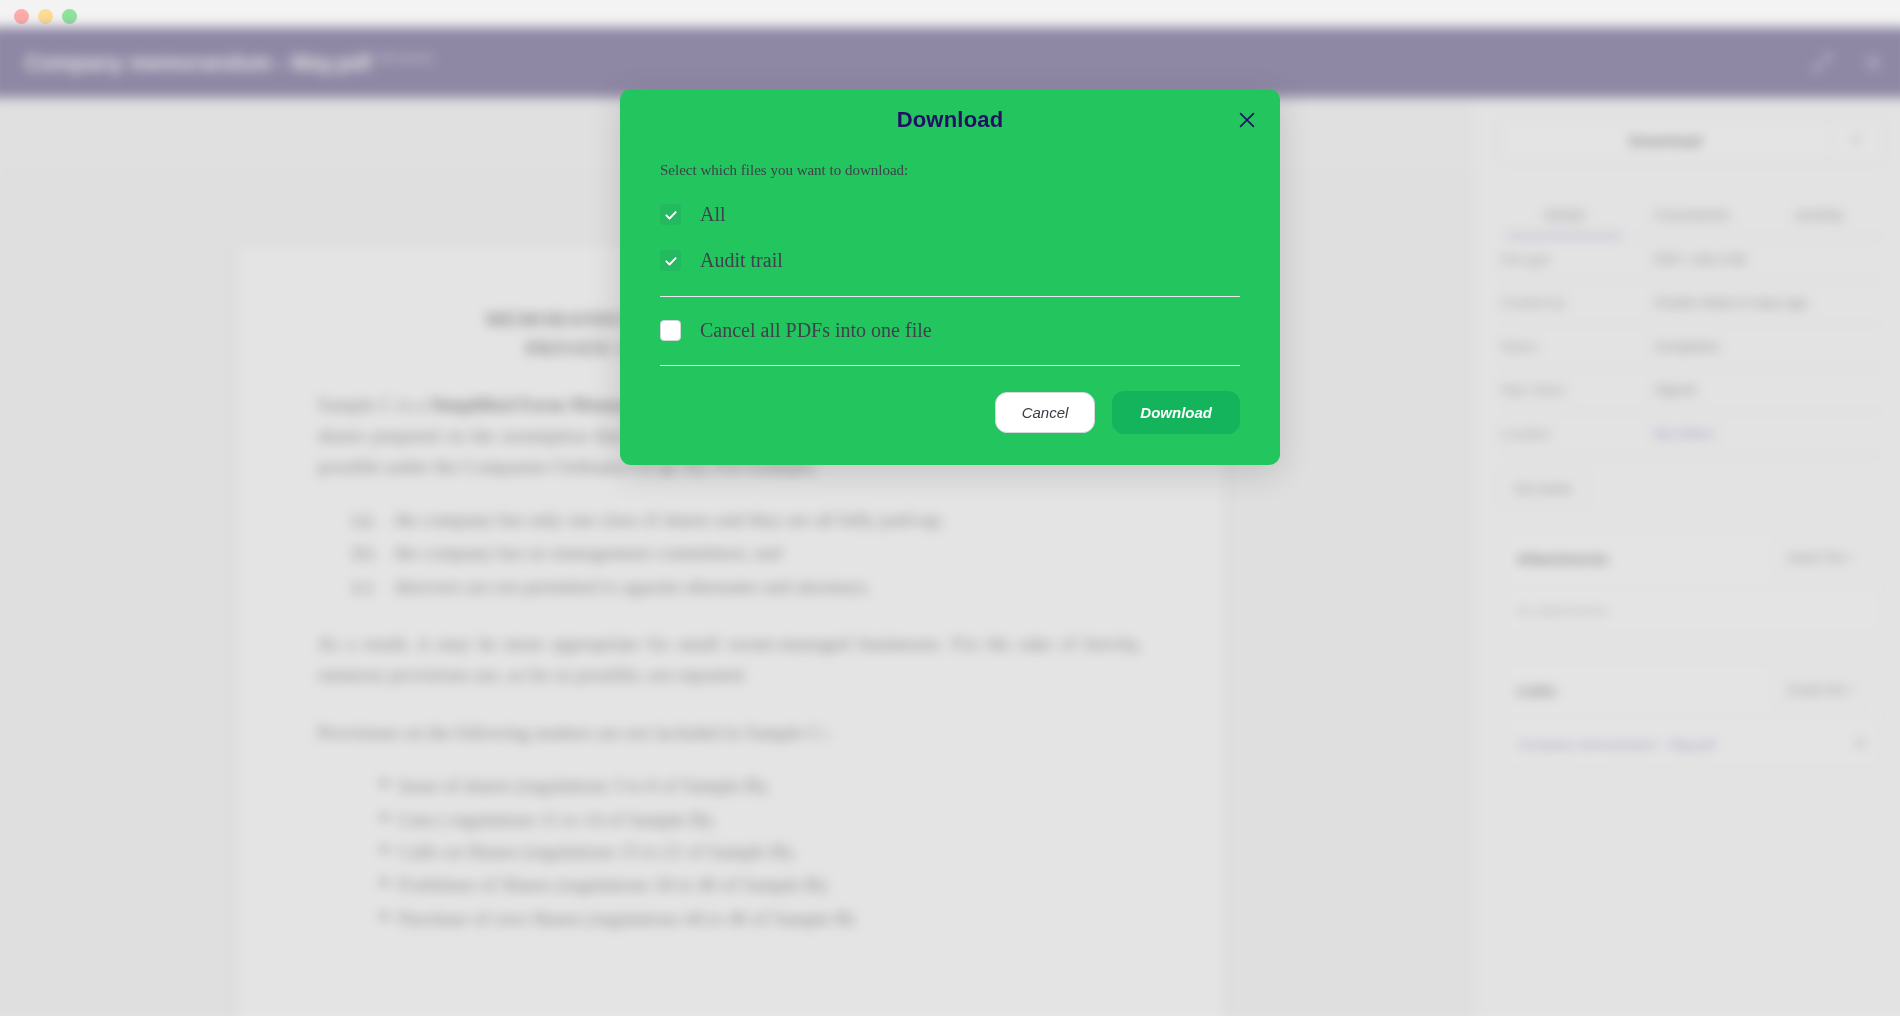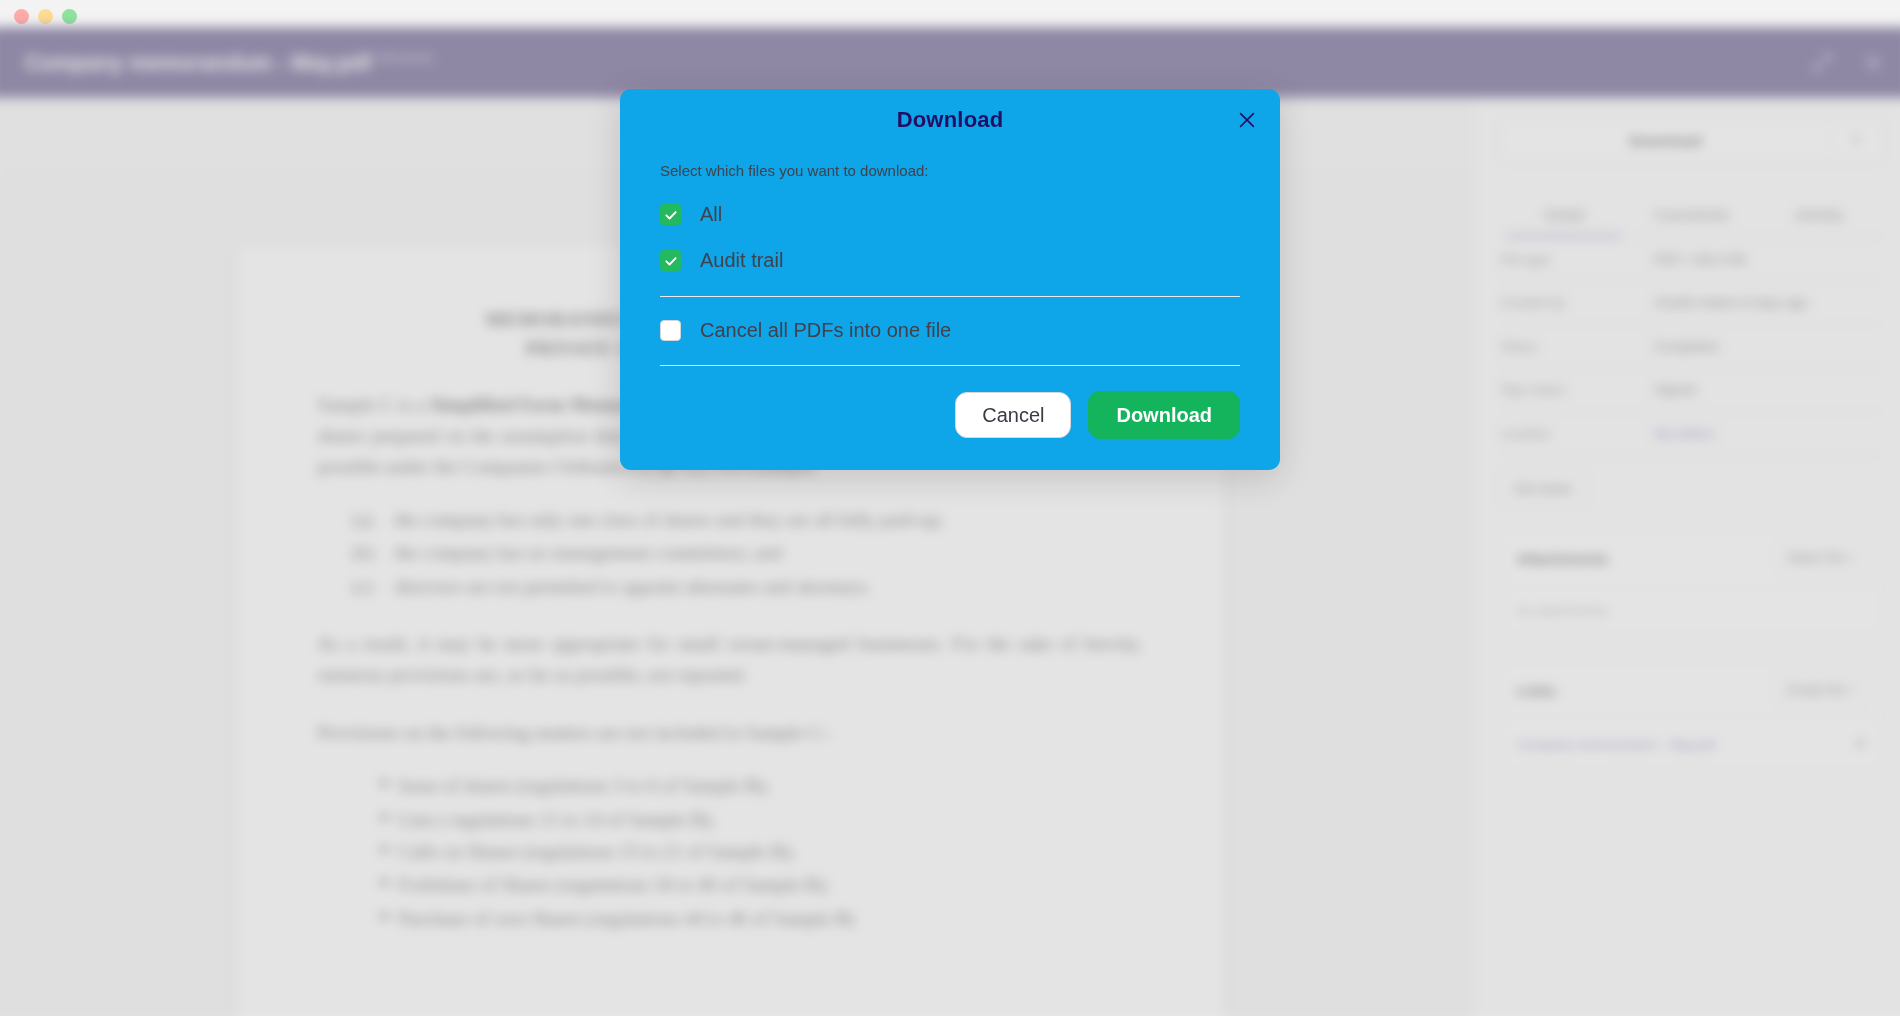--- a/index.html
+++ b/index.html
@@ -267,21 +267,21 @@
   .scrim {
     position: absolute;
     left: 0; top: 0;
     width: 1900px; height: 1016px;
     background: rgba(255,255,255,0.48);
   }
   .modal {
     position: absolute;
     left: 620px; top: 89px;
     width: 660px;
-    background: #0ea5e9;
+    background: #22c55e;
     border-radius: 11px;
     box-shadow: 0 8px 34px rgba(0,0,0,.14);
     padding: 0 0 0 0;
   }
   .modal-head {
     position: relative;
     height: 62px;
     display: flex;
     align-items: center;
     justify-content: center;
@@ -291,21 +291,21 @@
     font-weight: 700;
     color: #231065;
     letter-spacing: .2px;
   }
   .modal-close {
     position: absolute;
     right: 22px; top: 20px;
     width: 22px; height: 22px;
     color: #231065;
   }
-  .modal-body { padding: 11px 40px 0 40px; }
+  .modal-body { padding: 11px 40px 0 40px; font-family: Liberation Serif, serif; }
   .modal-sub {
     font-size: 15px;
     color: #41414b;
     margin-bottom: 24px;
   }
   .cb-row {
     display: flex;
     align-items: center;
     gap: 19px;
     margin-bottom: 23px;
@@ -330,24 +330,25 @@
   }
   .hr.two { margin: 22px 0 0 0; }
   .modal-foot {
     display: flex;
     justify-content: flex-end;
     align-items: center;
     gap: 17px;
     padding: 25px 40px 31px 40px;
   }
   .btn {
-    font-size: 20px;
+    font-size: 15px;
     border-radius: 12px;
     padding: 12px 26px;
     line-height: 1;
+    font-style: italic;
   }
   .btn.cancel {
     background: #fff;
     border: 1px solid #d7d7de;
     color: #3b3b45;
   }
   .btn.primary {
     background: #13b45c;
     color: #ffffff;
     font-weight: 700;

